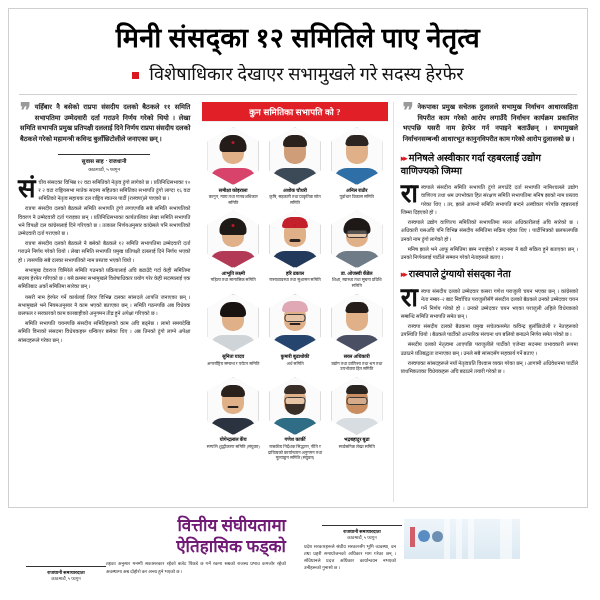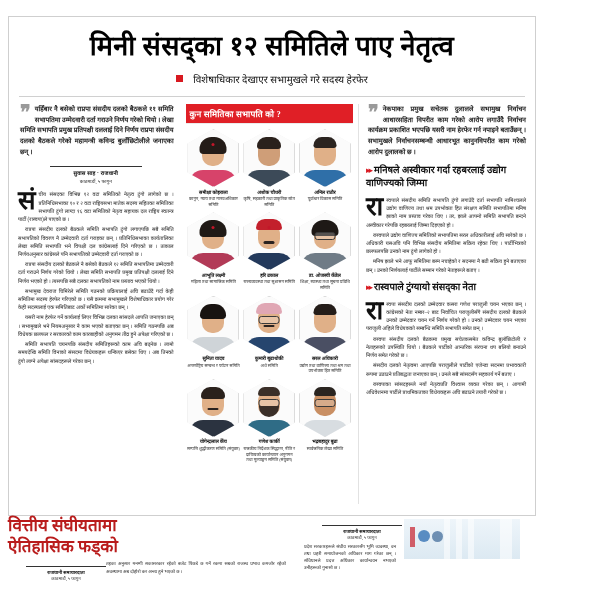--- a/index.html
+++ b/index.html
@@ -6,32 +6,32 @@
   body{
     width:600px;height:600px;overflow:hidden;
     background:#ffffff;
     font-family:"Liberation Serif","DejaVu Serif",serif;
     color:#1a1a1a;
   }
   .page{width:600px;height:600px;position:relative;background:#fff;}
 
   
   .main-box{
-    position:absolute;left:8px;top:16px;width:528px;height:500px;
+    position:absolute;left:8px;top:8px;width:580px;height:500px;
     border:1px solid #cfcfcf;background:#fff;box-sizing:border-box;
     overflow:hidden;
   }
   .headline{
     text-align:center;font-size:27px;font-weight:bold;color:#000;
     letter-spacing:.3px;line-height:1.15;margin:14px 6px 0 6px;
     font-family:"Liberation Serif","DejaVu Serif",serif;
   }
   .subhead-wrap{text-align:center;margin:7px 0 0 0;}
   .subhead{
-    display:inline-block;font-size:10px;color:#111;font-weight:normal;
+    display:inline-block;font-size:18px;color:#111;font-weight:normal;
   }
   .sq{
     display:inline-block;width:7px;height:7px;background:#d81920;
     margin-right:6px;vertical-align:middle;position:relative;top:-1px;
   }
   .rule-top{height:1px;background:#d0d0d0;margin:9px 10px 0 10px;}
 
   
   .cols{display:flex;margin:7px 9px 0 9px;height:400px;}
   .col-left{width:180px;padding-right:7px;box-sizing:border-box;}
@@ -56,21 +56,21 @@
   .body-txt{font-size:5.2px;line-height:1.58;text-align:justify;color:#2a2a2a;
             margin-top:6px;}
   .body-txt p{margin:0 0 2px 0;text-indent:7px;}
   .dropcap{
     float:left;font-size:26px;line-height:19px;font-weight:bold;color:#111;
     margin:1px 3px 0 0;
   }
 
   
   .banner{
-    background:#e01f26;color:#fff;text-align:left;font-size:8.6px;
+    background:#e01f26;color:#fff;text-align:center;font-size:8.6px;
     font-weight:bold;padding:3.5px 4px;letter-spacing:.2px;
     box-shadow:0 1px 0 rgba(0,0,0,.08);
   }
 
   
   .grid{display:flex;flex-wrap:wrap;margin-top:5px;}
   .cell{width:33.333%;box-sizing:border-box;padding:1px 1px 4px 1px;
         text-align:center;}
   .hex{
     width:52px;height:58px;margin:0 auto;position:relative;
@@ -128,21 +128,21 @@
     font-size:9.6px;font-weight:bold;color:#111;margin:7px 0 4px 0;
     line-height:1.32;
   }
   .chev{color:#d81920;font-size:9px;margin-right:3px;letter-spacing:-2px;}
 
   
   .bottom{position:absolute;left:8px;top:516px;width:584px;height:80px;display:flex;}
   .b-left{width:286px;box-sizing:border-box;padding-right:8px;}
   .b-right{width:298px;box-sizing:border-box;padding-left:10px;}
   .b-head{
-    text-align:left;font-size:17px;font-weight:bold;color:#b91c1c;line-height:1.22;
+    text-align:right;font-size:17px;font-weight:bold;color:#701a75;line-height:1.22;
   }
   .b-sub{text-align:center;font-size:9px;margin-top:4px;color:#111;}
   .b-byline{
     width:80px;margin:6px 0 0 18px;text-align:center;
     border-top:1px solid #333;padding-top:2px;
   }
   .b-byline .nm{font-size:4.8px;font-weight:bold;color:#111;}
   .b-byline .dt{font-size:4.4px;color:#333;}
   .b-cols{display:flex;margin-top:3px;}
   .b-col{font-size:4.6px;line-height:1.55;text-align:justify;color:#2b2b2b;}

